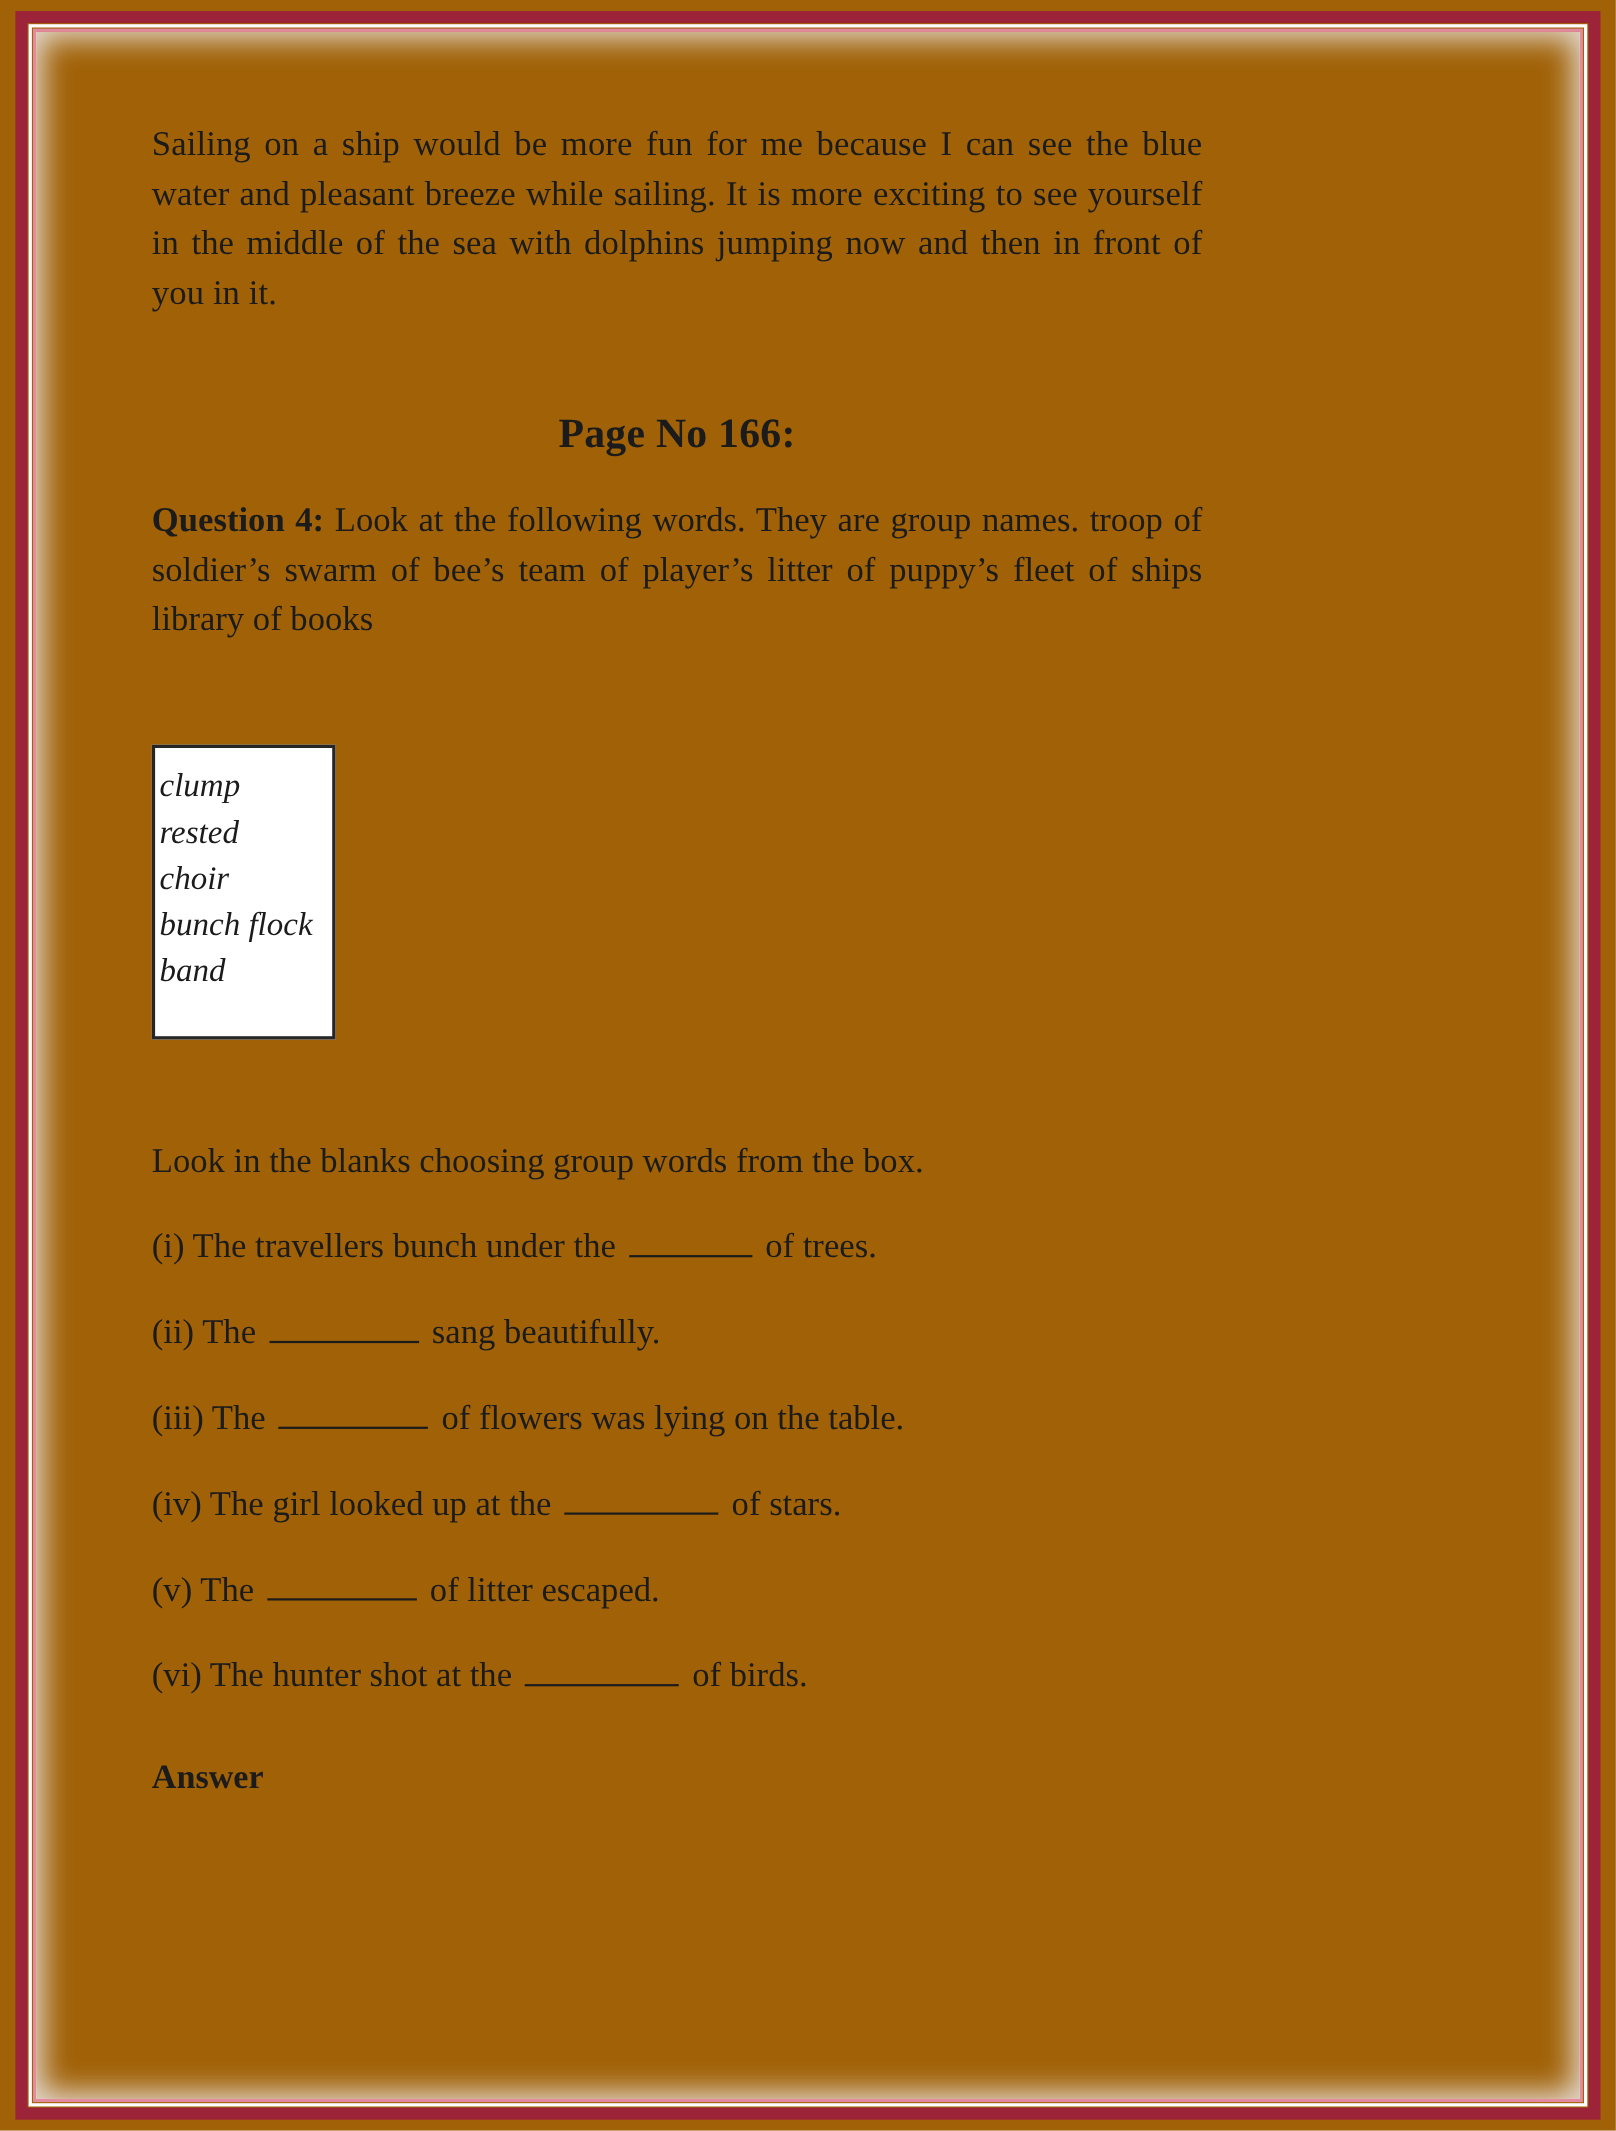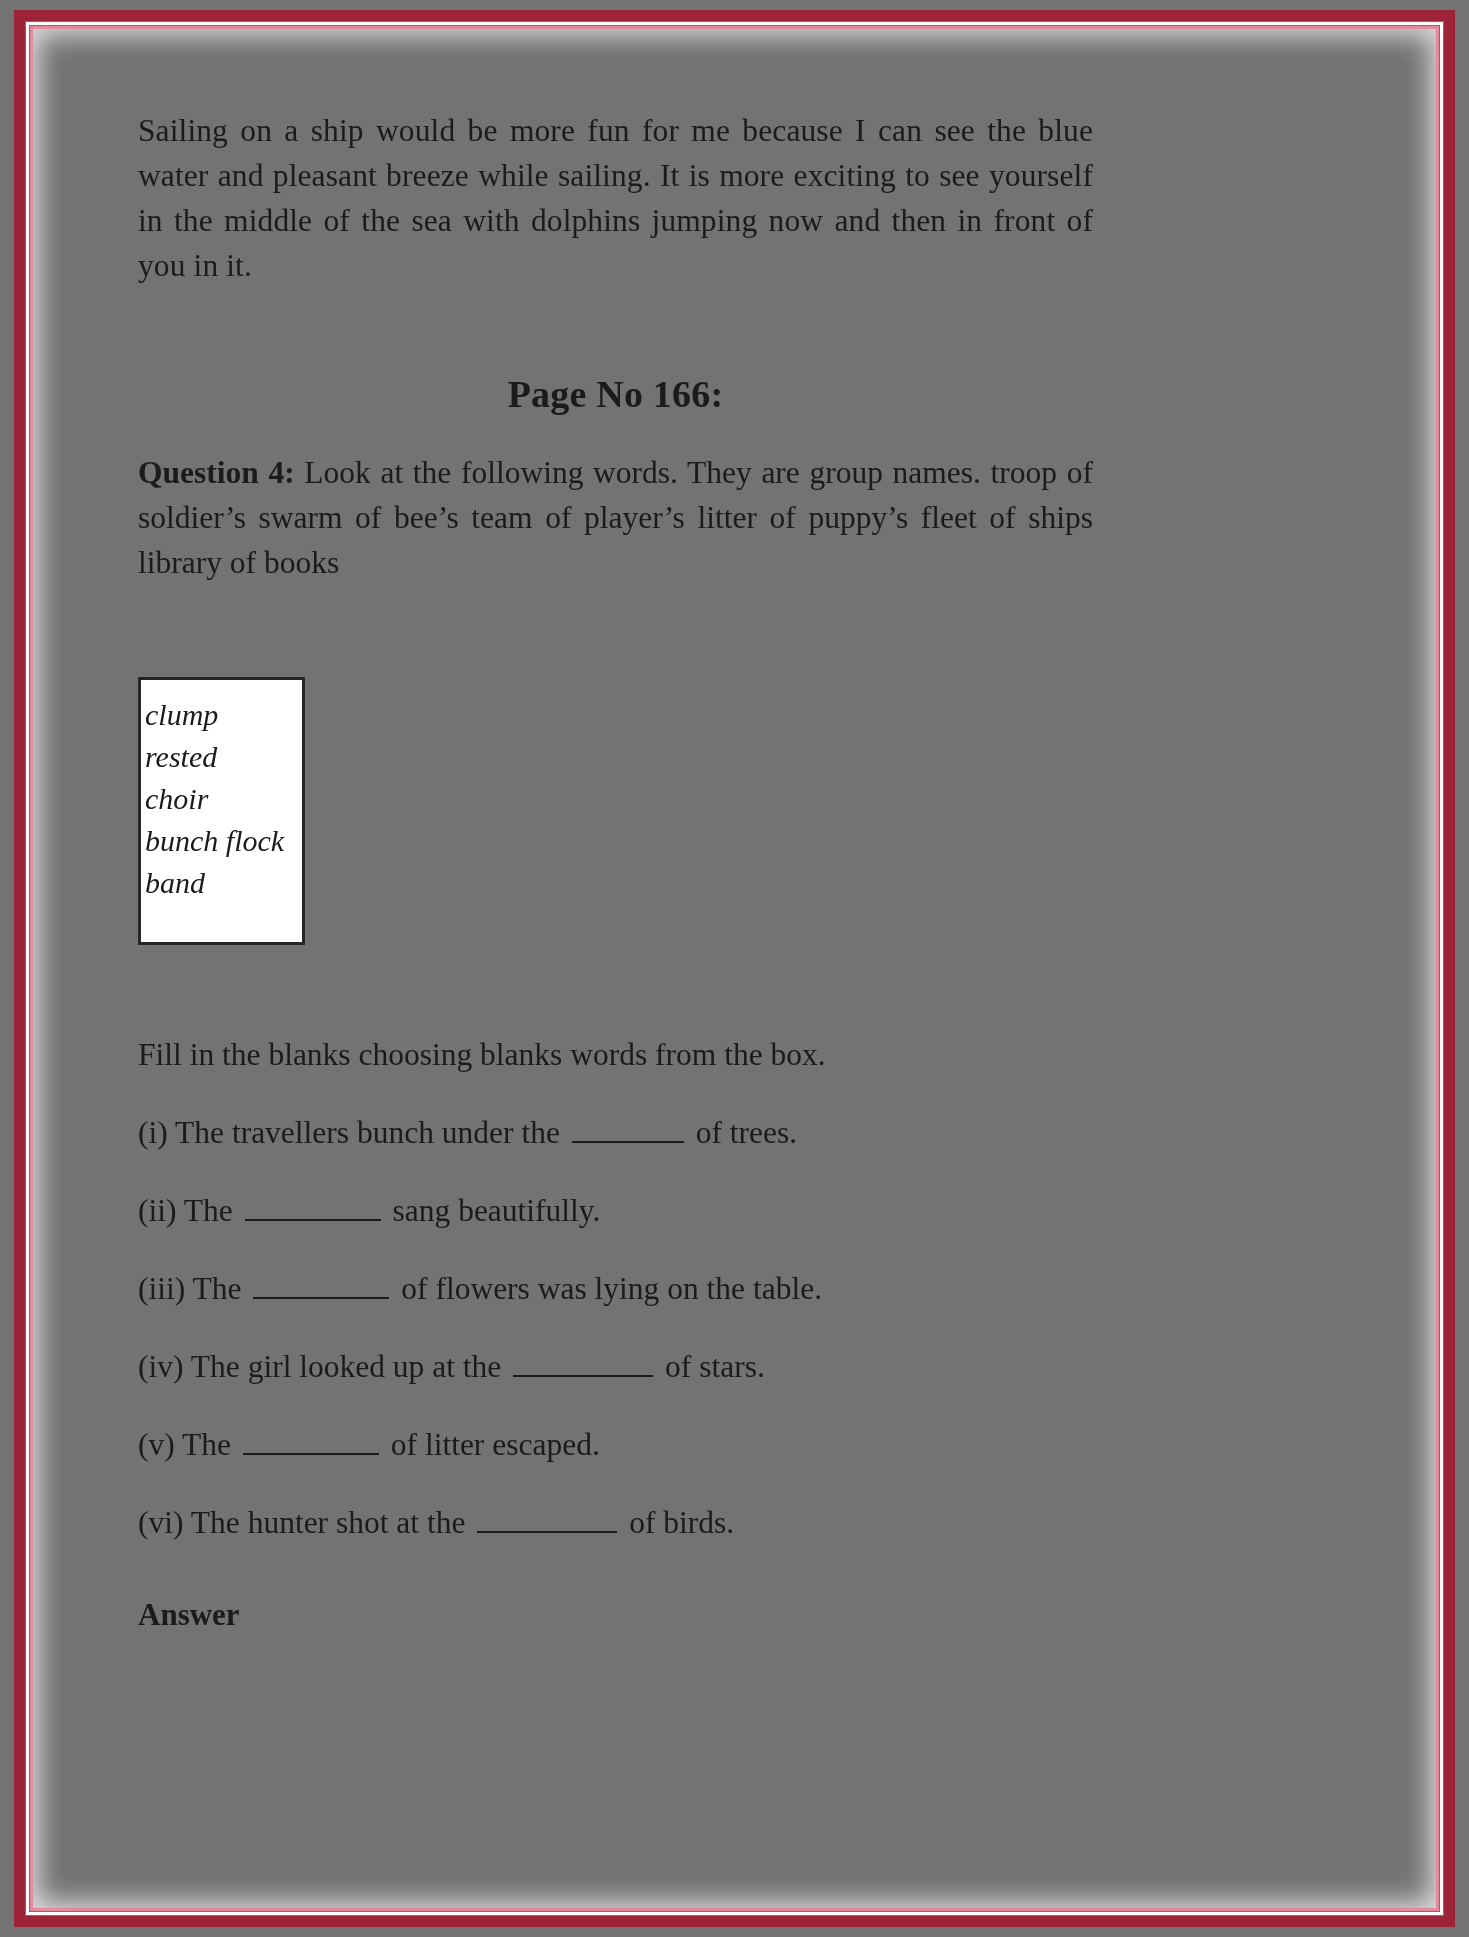--- a/index.html
+++ b/index.html
@@ -8,21 +8,21 @@
     background: #ffffff;
   }
   body {
     font-family: "Liberation Serif", "DejaVu Serif", serif;
   }
 
   .page {
     position: relative;
     width: 1469px;
     height: 1937px;
-    background: #737373;
+    background: #a16207;
     overflow: hidden;
     box-sizing: border-box;
   }
 
   
   .frame-outer {
     position: absolute;
     left: 14px;
     top: 10px;
     right: 14px;
@@ -186,21 +186,21 @@
         <div class="wordbox-item">clump</div>
         <div class="wordbox-item">rested</div>
         <div class="wordbox-item">choir</div>
         <div class="wordbox-item">bunch flock</div>
         <div class="wordbox-item">band</div>
       </div>
     </div>
 
     <div style="height:88px"></div>
 
-    <p class="instruction">Fill in the blanks choosing blanks words from the box.</p>
+    <p class="instruction">Look in the blanks choosing group words from the box.</p>
 
     <div style="height:34px"></div>
 
     <p class="blank-item"><span>(i)</span><span> The travellers bunch under the </span><span class="blank w1"></span><span> of trees.</span></p>
 
     <p class="blank-item"><span>(ii)</span><span> The </span><span class="blank w2"></span><span> sang beautifully.</span></p>
 
     <p class="blank-item"><span>(iii)</span><span> The </span><span class="blank w2"></span><span> of flowers was lying on the table.</span></p>
 
     <p class="blank-item"><span>(iv)</span><span> The girl looked up at the </span><span class="blank w3"></span><span> of stars.</span></p>

